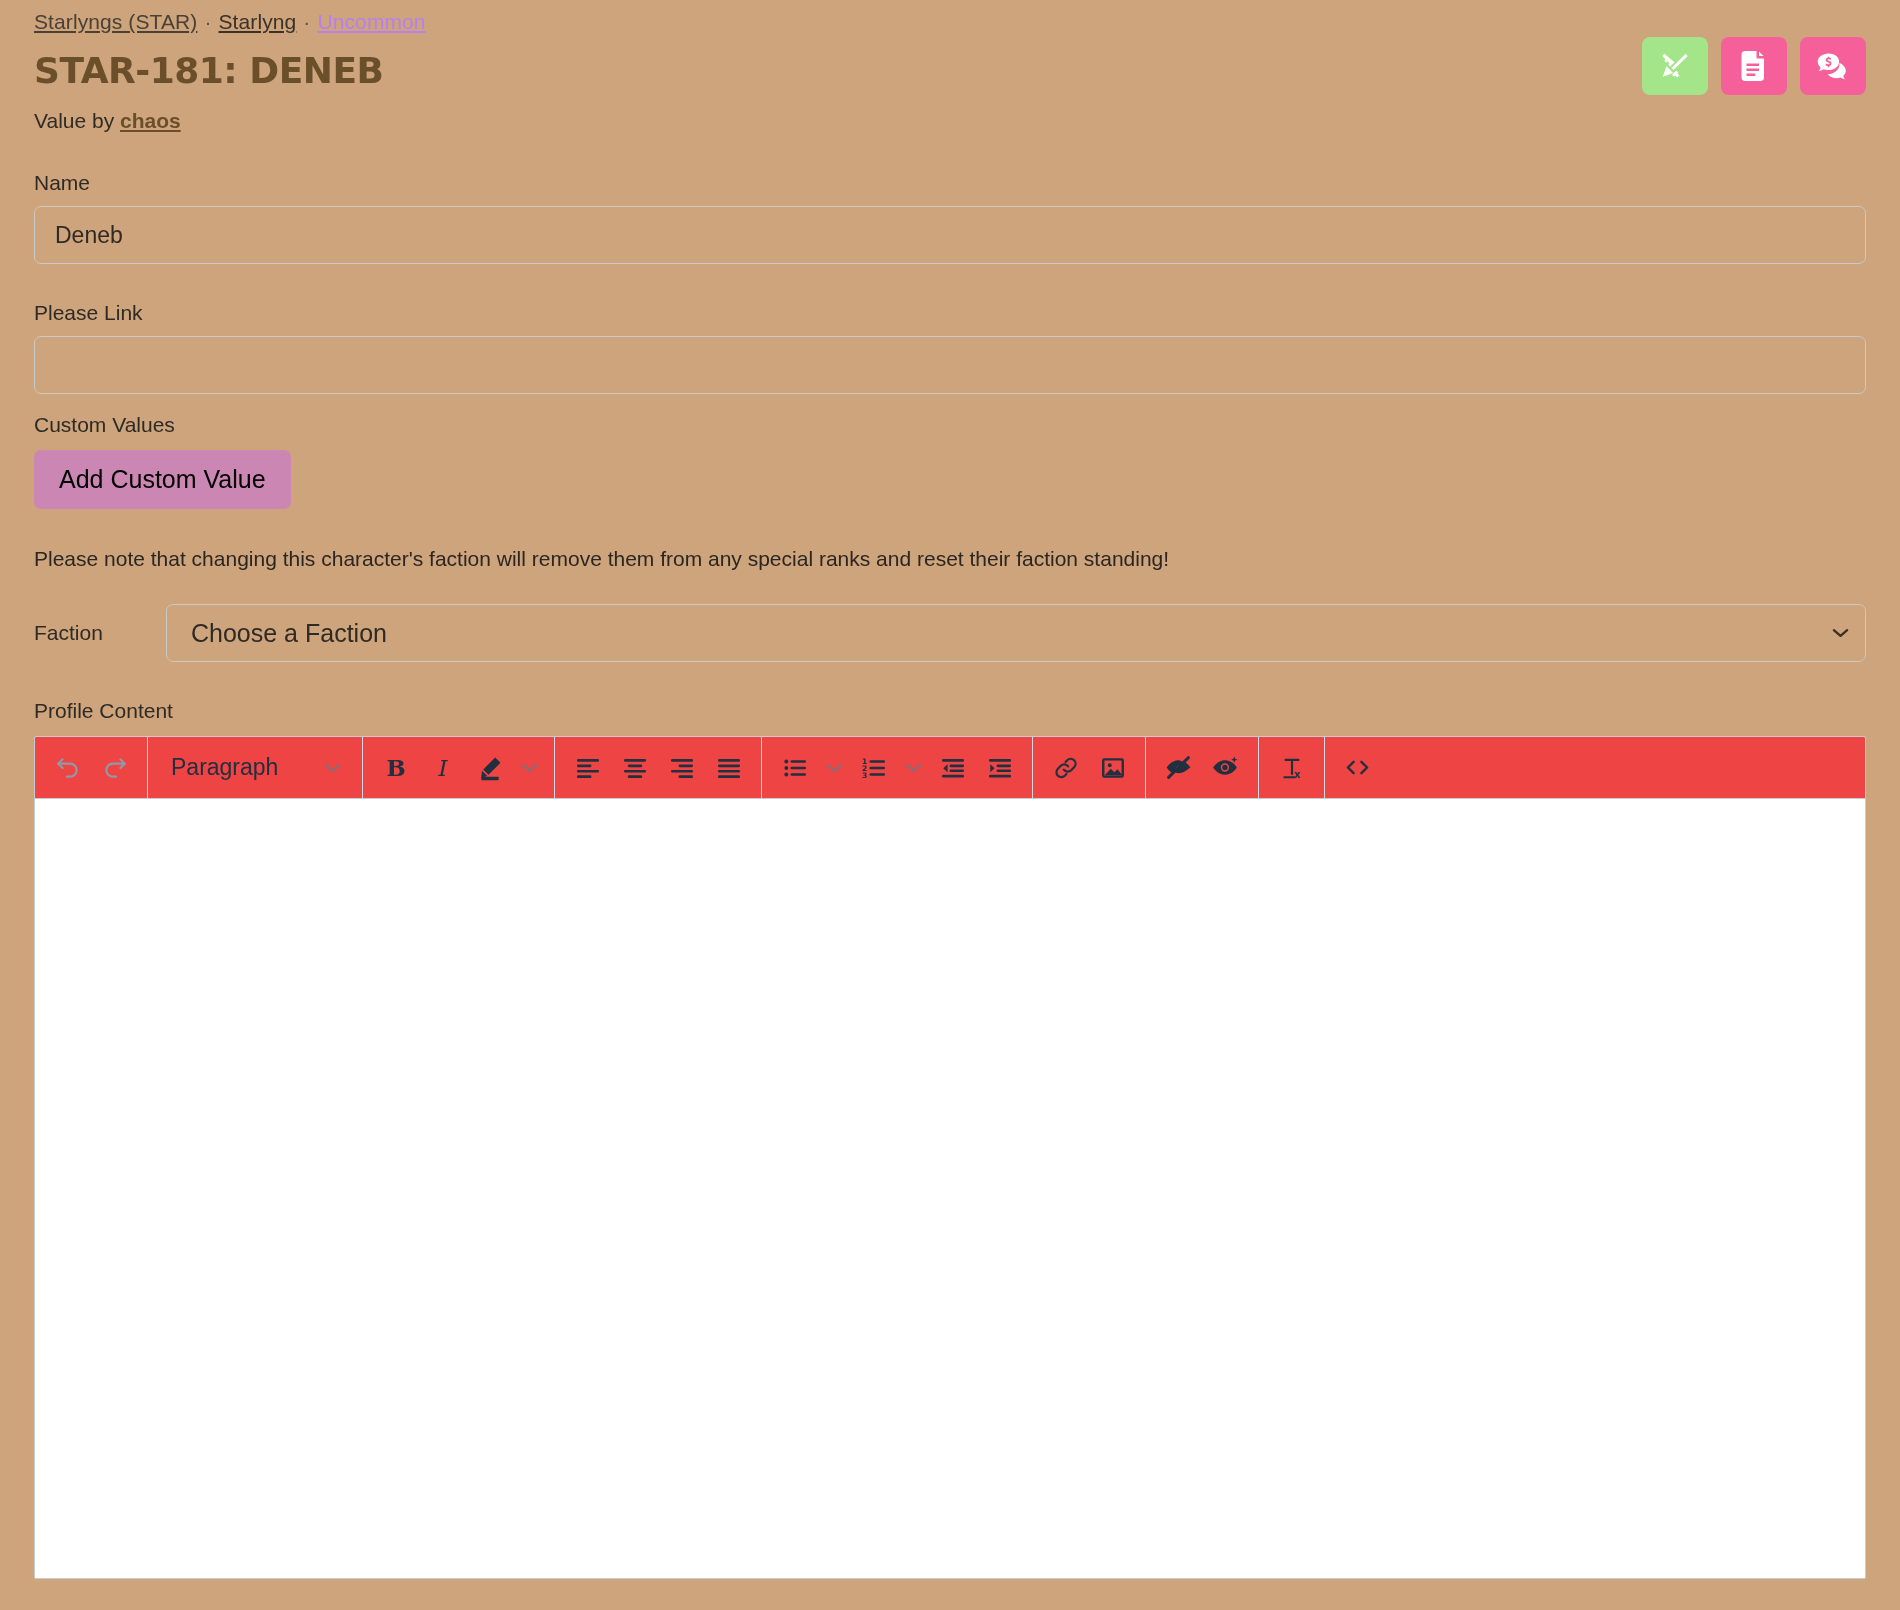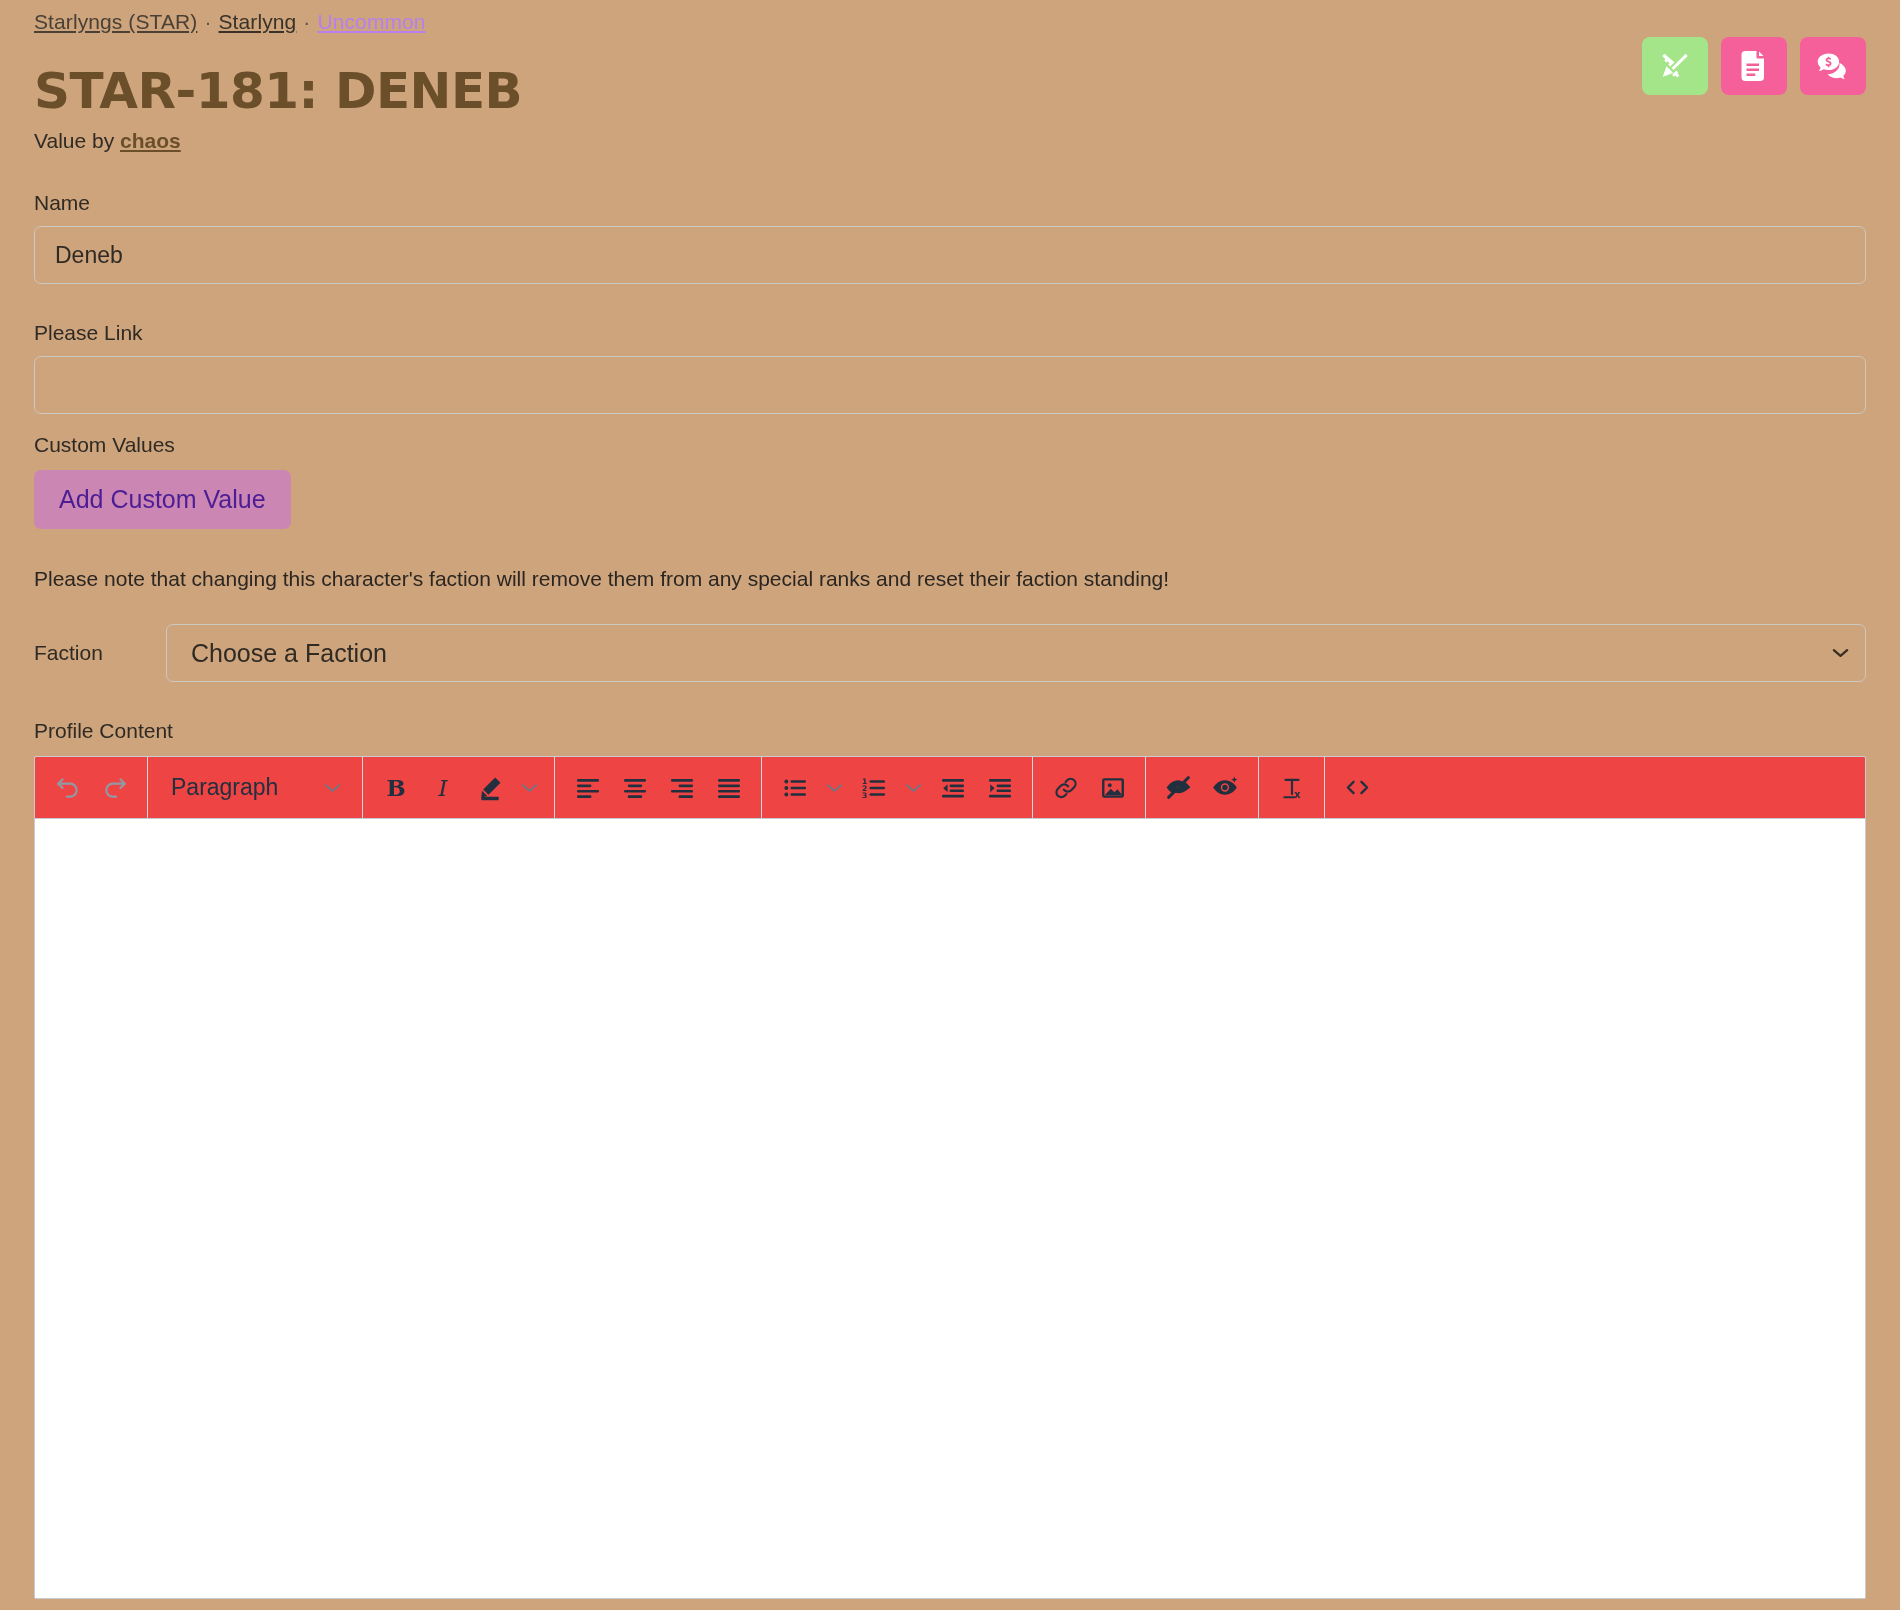--- a/index.html
+++ b/index.html
@@ -33,24 +33,24 @@
   .breadcrumb .crumb { color: #4a4036; }
   .breadcrumb .crumb.strong { color: #3a3128; }
   .breadcrumb .sep {
     display: inline-block;
     margin: 0 7px;
     color: #5c5145;
   }
   .breadcrumb .rarity { color: #b77ff0; }
 
   .page-title {
-    margin: 24px 0 0 0;
+    margin: 4px 0 0 0;
     font-family: "DejaVu Sans", sans-serif;
     font-weight: 700;
-    font-size: 50px;
+    font-size: 36px;
     line-height: 62px;
     letter-spacing: -0.5px;
     color: #6b4f2a;
   }
   .owned {
     margin-top: 6px;
     font-size: 21px;
     line-height: 26px;
     color: #312b24;
   }
@@ -105,21 +105,21 @@
   }
   .text-input::placeholder { color: #8c7a63; }
 
   .custom-values-label { margin-top: 18px; margin-bottom: 12px; }
 
   .btn-add-custom {
     display: inline-block;
     background: #cb86b3;
     border: none;
     border-radius: 7px;
-    color: #4c1d95;
+    color: #000000;
     font-family: "Liberation Sans", sans-serif;
     font-size: 25px;
     line-height: 1;
     padding: 17px 25px;
     cursor: pointer;
   }
 
   .faction-note {
     margin-top: 37px;
     font-size: 21px;

